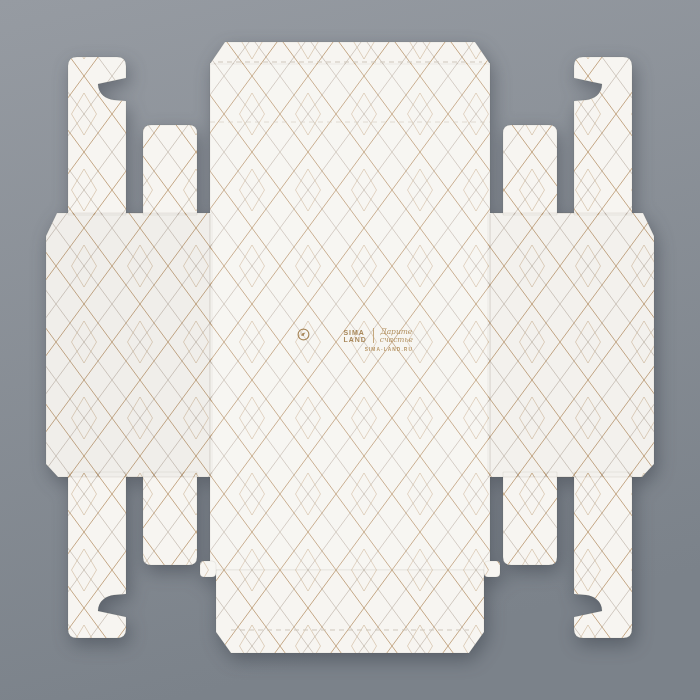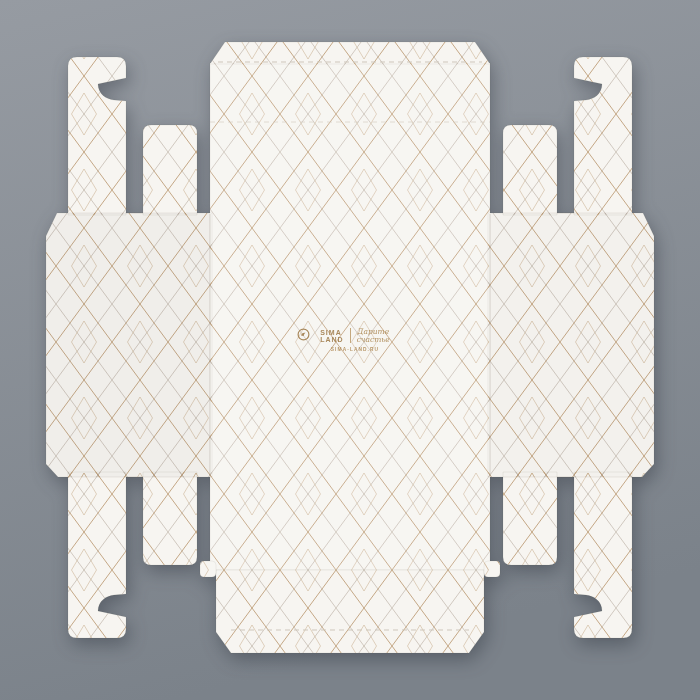--- a/index.html
+++ b/index.html
@@ -2,21 +2,21 @@
 <html><head>
 <meta charset="utf-8">
 <style>
   html,body{margin:0;padding:0;background:#666;}
   #stage{position:relative;width:700px;height:700px;overflow:hidden;
          font-family:"Liberation Sans", sans-serif;}
   #stage svg{position:absolute;left:0;top:0;}
   .boxShadow{filter:drop-shadow(3px 7px 9px rgba(35,40,50,0.38));}
   
   #logo{position:absolute;left:297px;top:328px;width:116px;
-        display:flex;flex-direction:column;align-items:center;
+        display:flex;flex-direction:column;align-items:flex-end;
         color:#a9895c;user-select:none;}
   #logo .row{display:flex;align-items:center;gap:4px;}
   .brand{display:flex;flex-direction:column;font-weight:bold;
          font-size:7px;line-height:7px;letter-spacing:1px;}
   .logo-divider{width:1px;height:15px;background:#c4a87e;margin:0 2px;}
   .script{display:flex;flex-direction:column;align-items:center;
           font-family:"DejaVu Serif", serif;font-style:italic;
           font-size:7.5px;line-height:7.5px;color:#b3926273;color:#b39262;}
   .site{margin-top:4px;font-size:4.8px;letter-spacing:1.1px;font-weight:bold;
         color:#b89768;}

